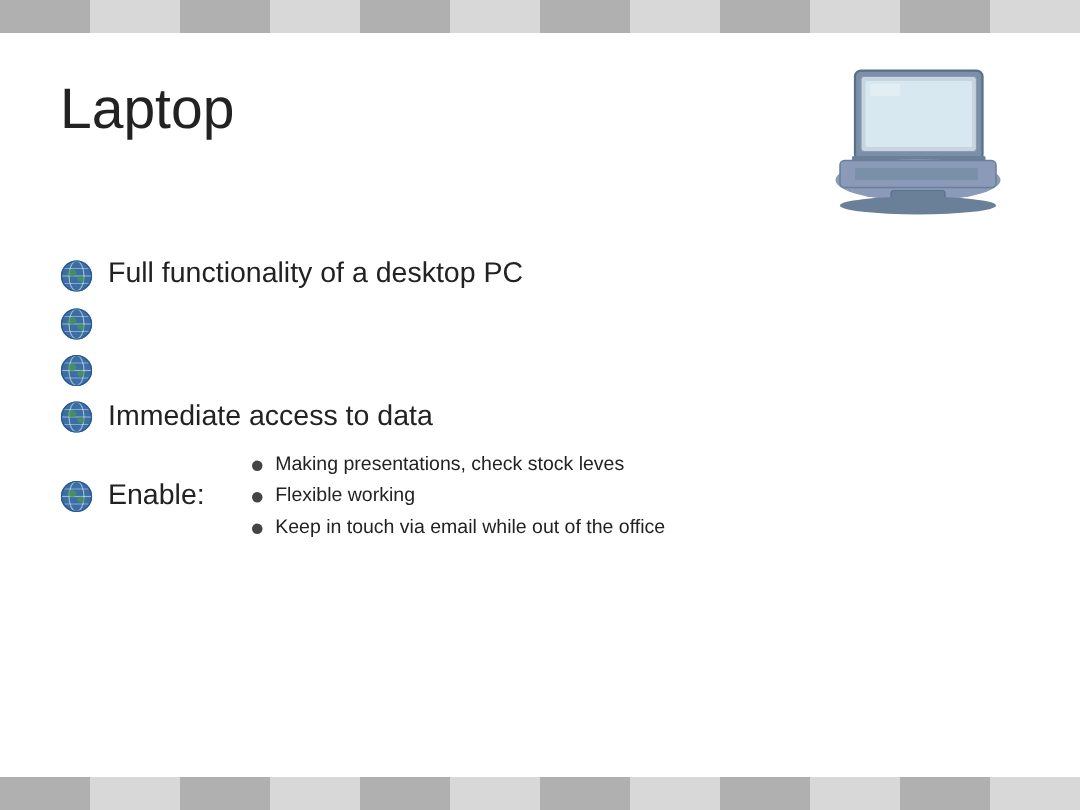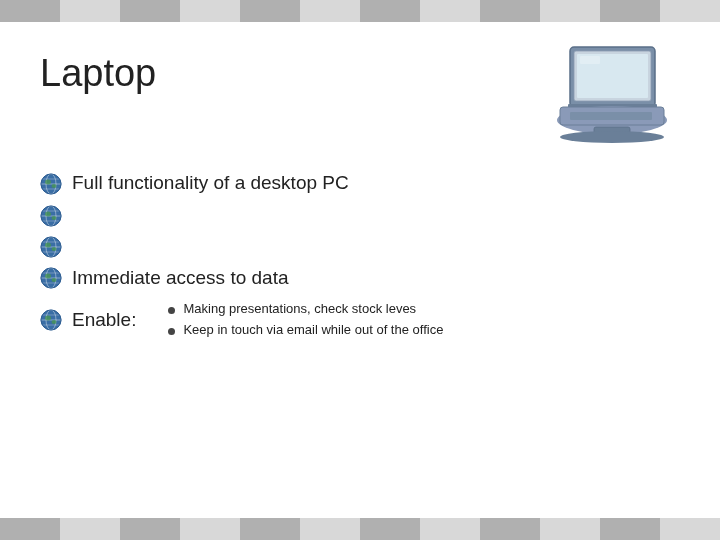--- a/index.html
+++ b/index.html
@@ -242,20 +242,24 @@
         </svg>
         <span>Enable:</span>
       </div>
       <ul class="sub-bullet-list">
         <li>
           <span class="sub-dot"></span>
           <span>Making presentations, check stock leves</span>
         </li>
         <li>
           <span class="sub-dot"></span>
+          <span>Flexible working</span>
+        </li>
+        <li>
+          <span class="sub-dot"></span>
           <span>Keep in touch via email while out of the office</span>
         </li>
       </ul>
     </li>
 
   </ul>
 </div>
 
 <div class="bottom-bar">
   <div class="bottom-bar-segment"></div>

